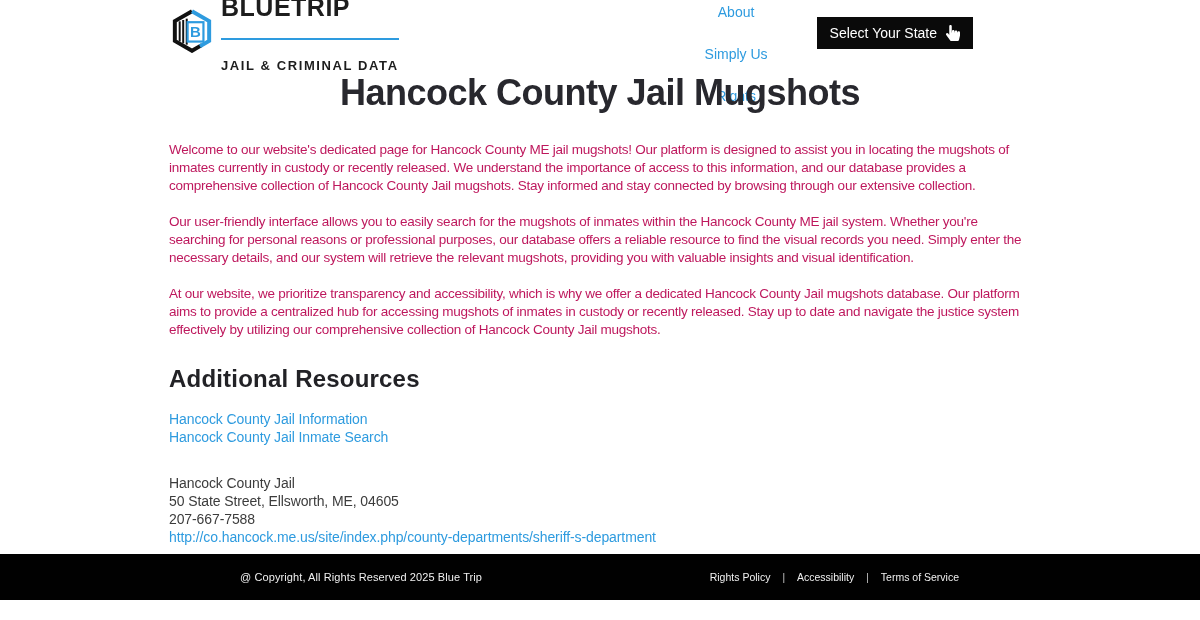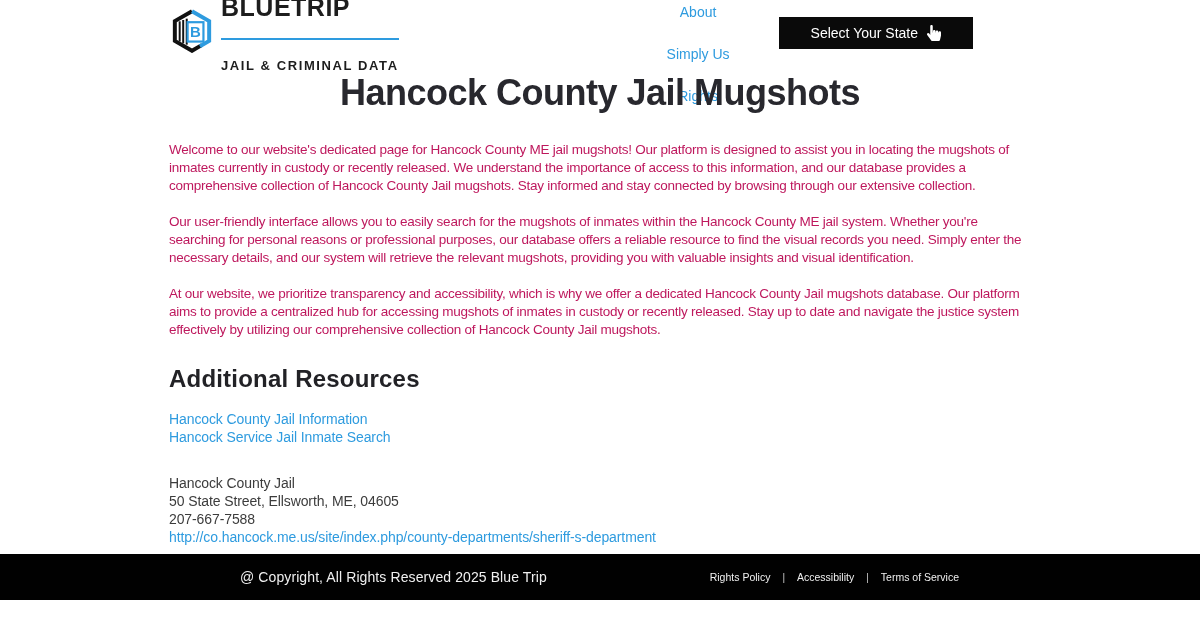--- a/index.html
+++ b/index.html
@@ -54,21 +54,21 @@
     text-decoration: none;
     cursor: pointer;
   }
   .state-btn {
     margin-left: 49px;
     background: #0a0a0a;
     color: #ffffff;
     border: none;
     font-family: "Liberation Sans", sans-serif;
     font-size: 14px;
-    padding: 8px 32px;
+    padding: 8px 13px;
     display: flex;
     align-items: center;
     gap: 9px;
     cursor: pointer;
   }
   .state-btn svg { display: block; }
 
   
   .page-title {
     text-align: center;
@@ -129,21 +129,21 @@
     width: 1200px;
     height: 46px;
     background: #010101;
     display: flex;
     align-items: center;
     justify-content: space-between;
     padding: 0 241px 0 240px;
   }
   .footer-copy {
     color: #f0f0f0;
-    font-size: 14px;
+    font-size: 11px;
     letter-spacing: 0.1px;
   }
   .footer-links {
     display: flex;
     align-items: center;
     gap: 12px;
   }
   .footer-link {
     color: #f0f0f0;
     font-size: 10.5px;
@@ -200,21 +200,21 @@
   <div class="intro">
     <p>Welcome to our website's dedicated page for Hancock County ME jail mugshots! Our platform is designed to assist you in locating the mugshots of inmates currently in custody or recently released. We understand the importance of access to this information, and our database provides a comprehensive collection of Hancock County Jail mugshots. Stay informed and stay connected by browsing through our extensive collection.</p>
     <p>Our user-friendly interface allows you to easily search for the mugshots of inmates within the Hancock County ME jail system. Whether you're searching for personal reasons or professional purposes, our database offers a reliable resource to find the visual records you need. Simply enter the necessary details, and our system will retrieve the relevant mugshots, providing you with valuable insights and visual identification.</p>
     <p>At our website, we prioritize transparency and accessibility, which is why we offer a dedicated Hancock County Jail mugshots database. Our platform aims to provide a centralized hub for accessing mugshots of inmates in custody or recently released. Stay up to date and navigate the justice system effectively by utilizing our comprehensive collection of Hancock County Jail mugshots.</p>
   </div>
 
   <h2 class="resources-heading">Additional Resources</h2>
 
   <div class="resource-links">
     <a class="resource-link">Hancock County Jail Information</a>
-    <a class="resource-link">Hancock Service Jail Inmate Search</a>
+    <a class="resource-link">Hancock County Jail Inmate Search</a>
   </div>
 
   <div class="contact-block">
     <div>Hancock County Jail</div>
     <div>50 State Street, Ellsworth, ME, 04605</div>
     <div>207-667-7588</div>
     <a class="contact-link">http://co.hancock.me.us/site/index.php/county-departments/sheriff-s-department</a>
   </div>
 </div>
 

